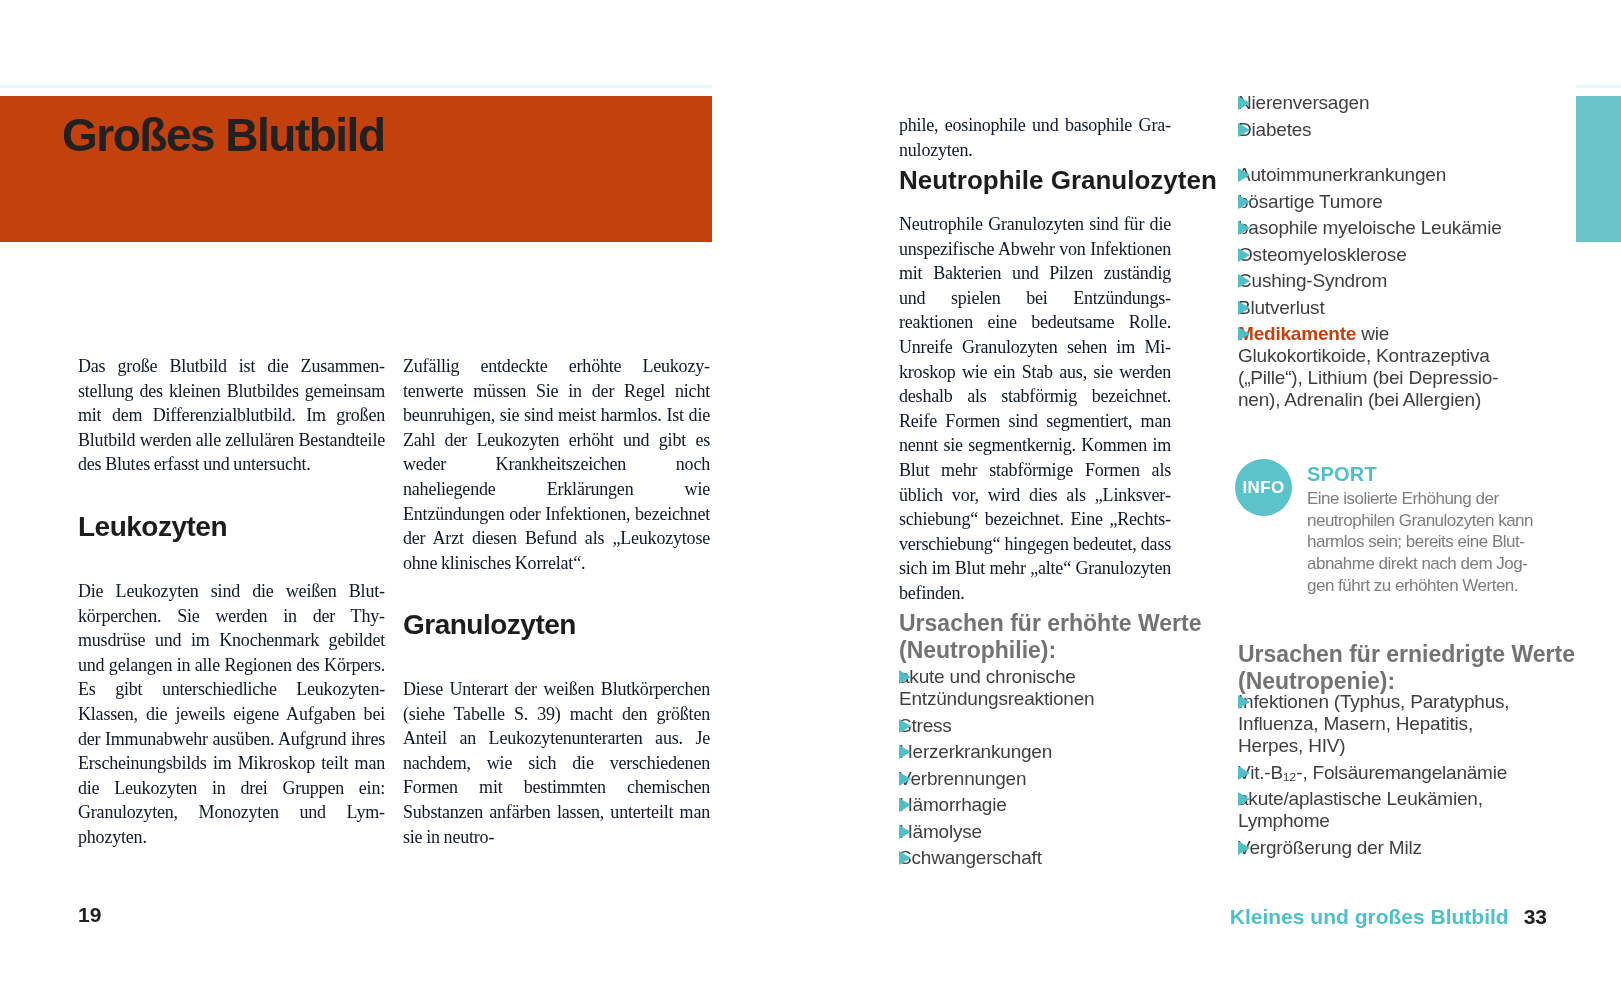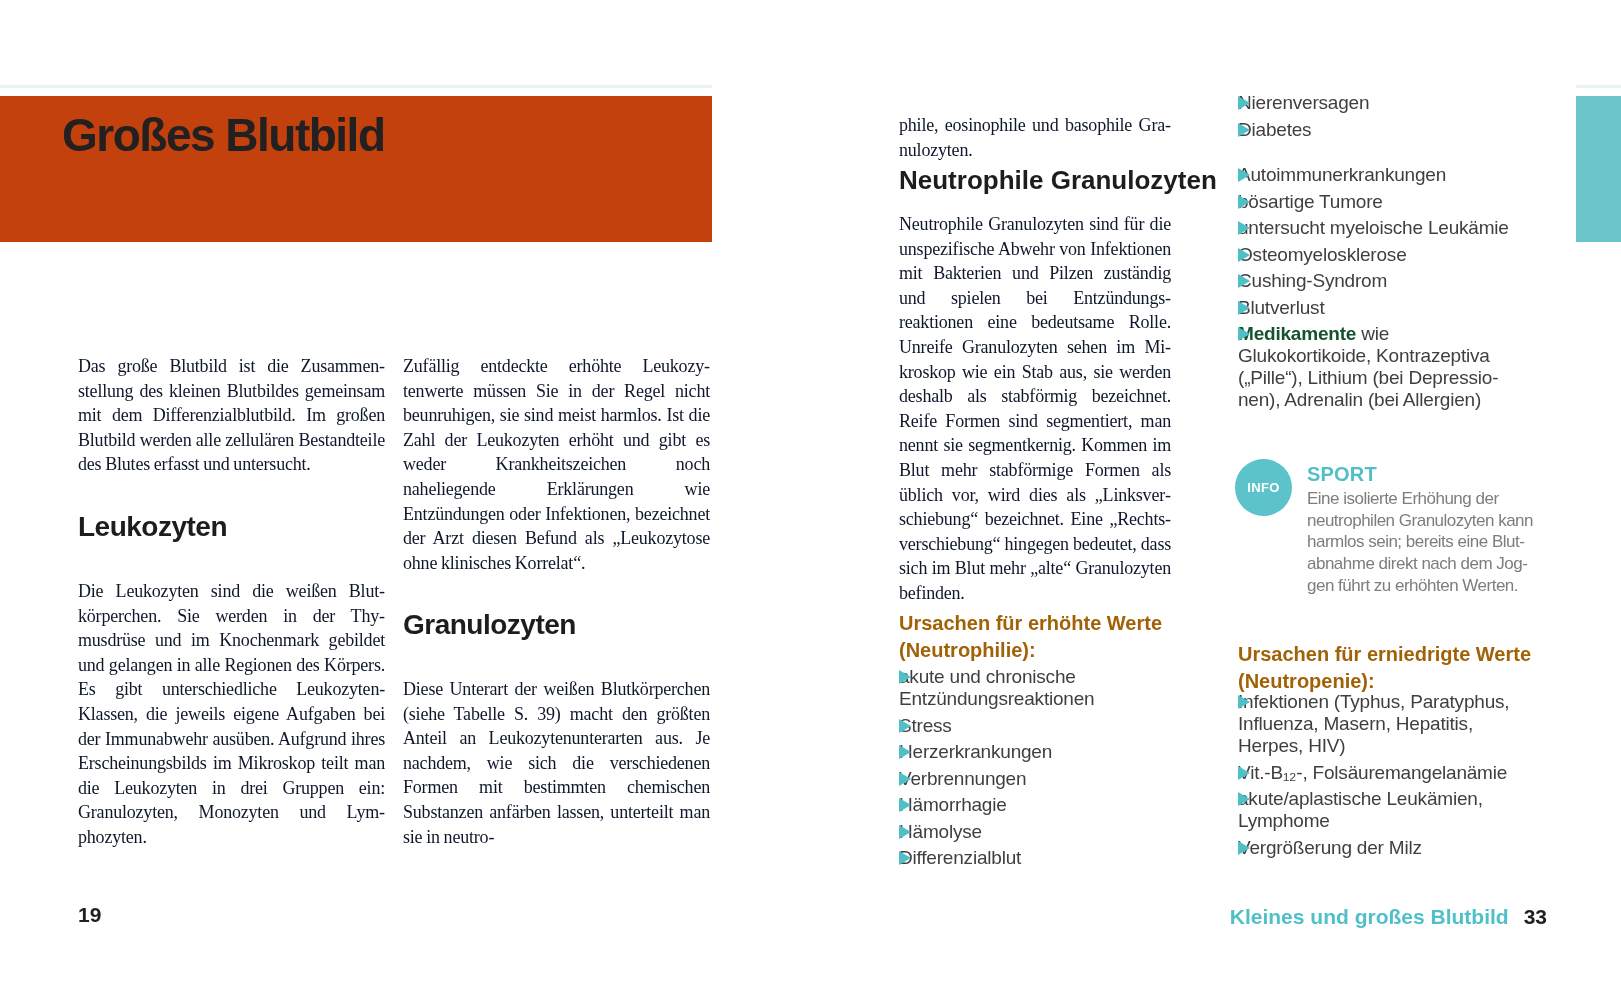--- a/index.html
+++ b/index.html
@@ -18,36 +18,36 @@
                  color:#232021;font-family:"Liberation Sans",sans-serif;}
 
   
   .serif{position:absolute;font-family:"Liberation Serif","DejaVu Serif",serif;
          font-size:18px;line-height:24.6px;color:#0f172a;text-align:justify;
          letter-spacing:-0.2px;word-spacing:-0.5px;hyphens:manual;-webkit-hyphens:manual;}
 
   .h2{position:absolute;margin:0;font-size:28px;line-height:30px;font-weight:bold;
       color:#1f1c1d;letter-spacing:-0.5px;}
   .subhead{position:absolute;font-size:26px;line-height:24px;font-weight:bold;color:#1f1c1d;}
-  .list-heading{position:absolute;font-size:20px;line-height:26.5px;font-weight:bold;
-                color:#a16207;white-space:pre-line;}
+  .list-heading{position:absolute;font-size:23px;line-height:26.5px;font-weight:bold;
+                color:#737373;white-space:pre-line;}
 
   
   .blist{position:absolute;}
   .bitem{position:relative;margin-bottom:4.5px;
          font-size:19px;line-height:22px;letter-spacing:-0.2px;color:#3f3f41;
          white-space:pre-line;font-family:"Liberation Sans","DejaVu Sans",sans-serif;}
   .bitem::before{content:"";position:absolute;left:0;top:4px;width:0;height:0;
                  border-top:7px solid transparent;border-bottom:7px solid transparent;
                  border-left:12px solid #4fbfc8;}
-  .bitem b{color:#14532d;}
+  .bitem b{color:#c2410c;}
 
   
   .info-badge{position:absolute;left:1235px;top:459px;width:57px;height:57px;border-radius:50%;
-              background:#5dc3ca;color:#ffffff;font-weight:bold;font-size:13px;
+              background:#5dc3ca;color:#ffffff;font-weight:bold;font-size:17px;
               display:flex;align-items:center;justify-content:center;letter-spacing:0.3px;}
   .sport-title{position:absolute;left:1307px;top:463px;font-size:20px;font-weight:bold;
                color:#4fbfc8;letter-spacing:0.2px;}
   .sport-text{position:absolute;left:1307px;top:488px;font-size:17px;line-height:21.7px;
               letter-spacing:-0.5px;color:#7c7d7f;white-space:pre-line;}
 
   
   .folio-left{position:absolute;left:78px;top:903px;font-size:21px;font-weight:bold;color:#231f20;}
   .footer-right{position:absolute;right:74px;top:905px;display:flex;align-items:baseline;gap:15px;
                 font-size:21px;font-weight:bold;}
@@ -100,31 +100,31 @@
   <div class="list-heading rp-c1-lh">Ursachen für erhöhte Werte
 (Neutrophilie):</div>
   <div class="blist rp-c1-list">
       <div class="bitem">akute und chronische
 Entzündungsreaktionen</div>
       <div class="bitem">Stress</div>
       <div class="bitem">Herzerkrankungen</div>
       <div class="bitem">Verbrennungen</div>
       <div class="bitem">Hämorrhagie</div>
       <div class="bitem">Hämolyse</div>
-      <div class="bitem">Differenzialblut</div>
+      <div class="bitem">Schwangerschaft</div>
     </div>
 
   <div class="blist rp-c2-l1">
       <div class="bitem">Nierenversagen</div>
       <div class="bitem">Diabetes</div>
     </div>
   <div class="blist rp-c2-l2">
       <div class="bitem">Autoimmunerkrankungen</div>
       <div class="bitem">bösartige Tumore</div>
-      <div class="bitem">untersucht myeloische Leukämie</div>
+      <div class="bitem">basophile myeloische Leukämie</div>
       <div class="bitem">Osteomyelosklerose</div>
       <div class="bitem">Cushing-Syndrom</div>
       <div class="bitem">Blutverlust</div>
       <div class="bitem"><b>Medikamente</b> wie
 Glukokortikoide, Kontrazeptiva
 („Pille“), Lithium (bei Depressio-
 nen), Adrenalin (bei Allergien)</div>
     </div>
 
   <div class="info-badge">INFO</div>

